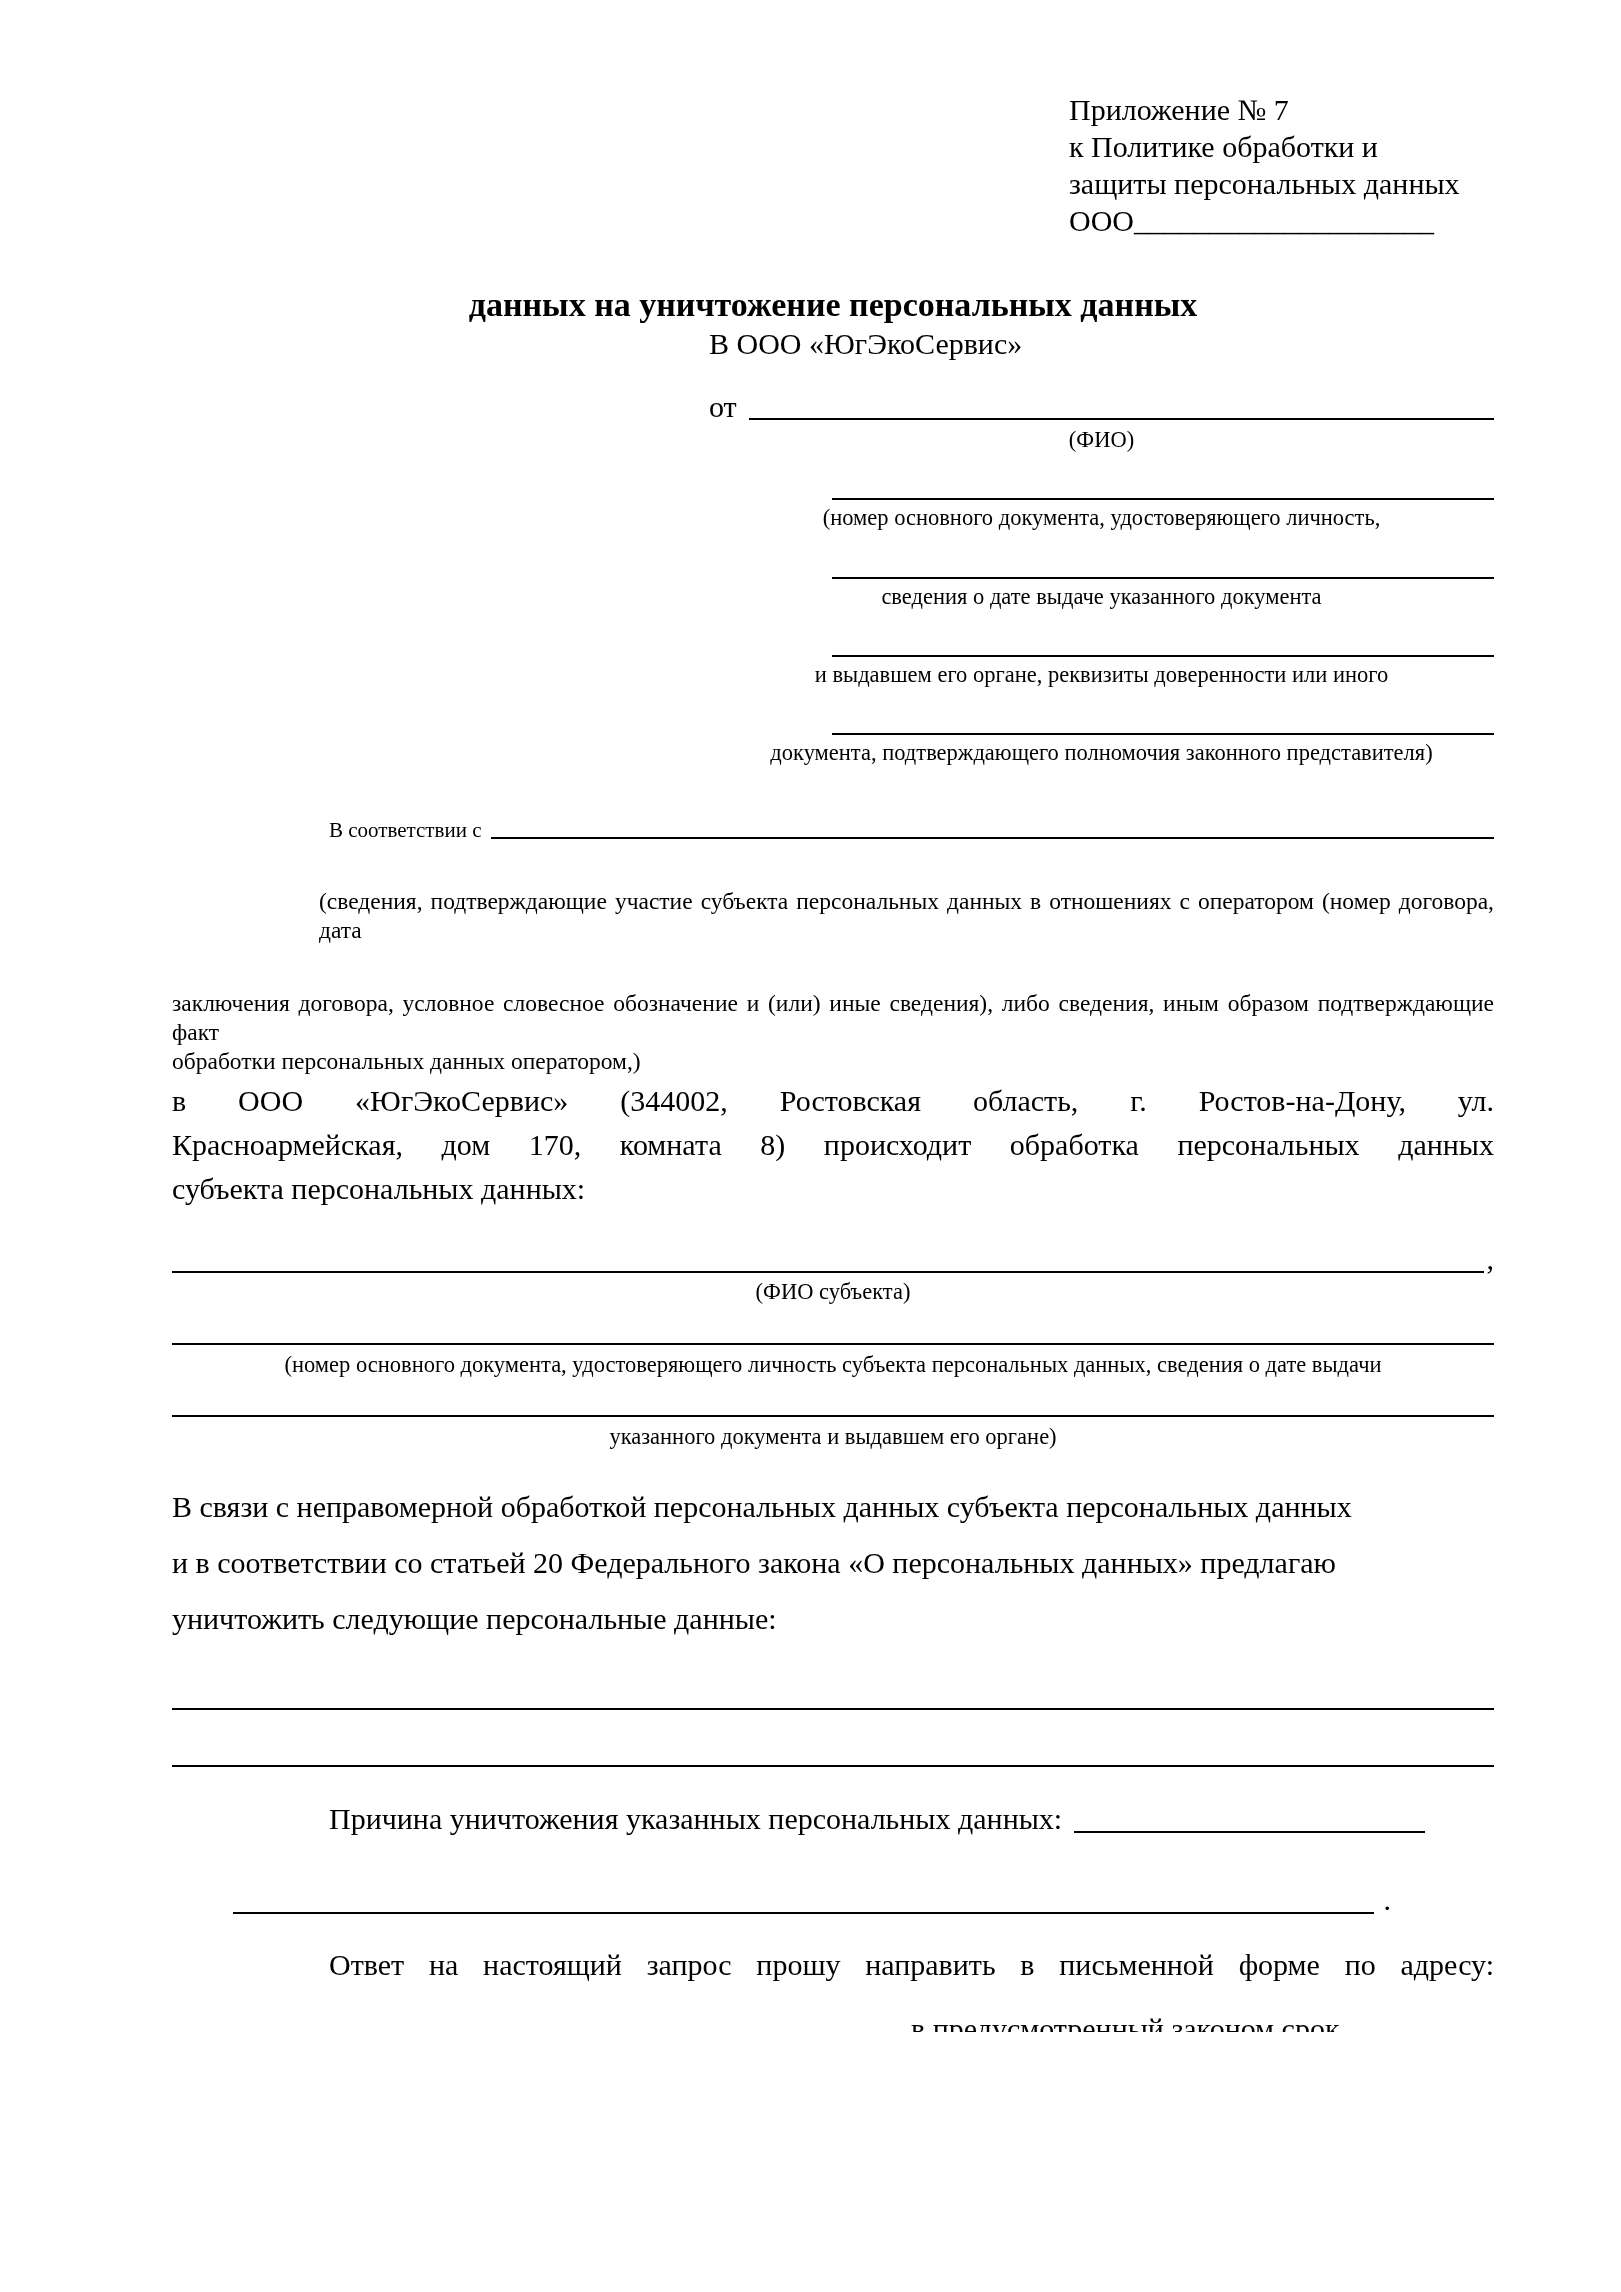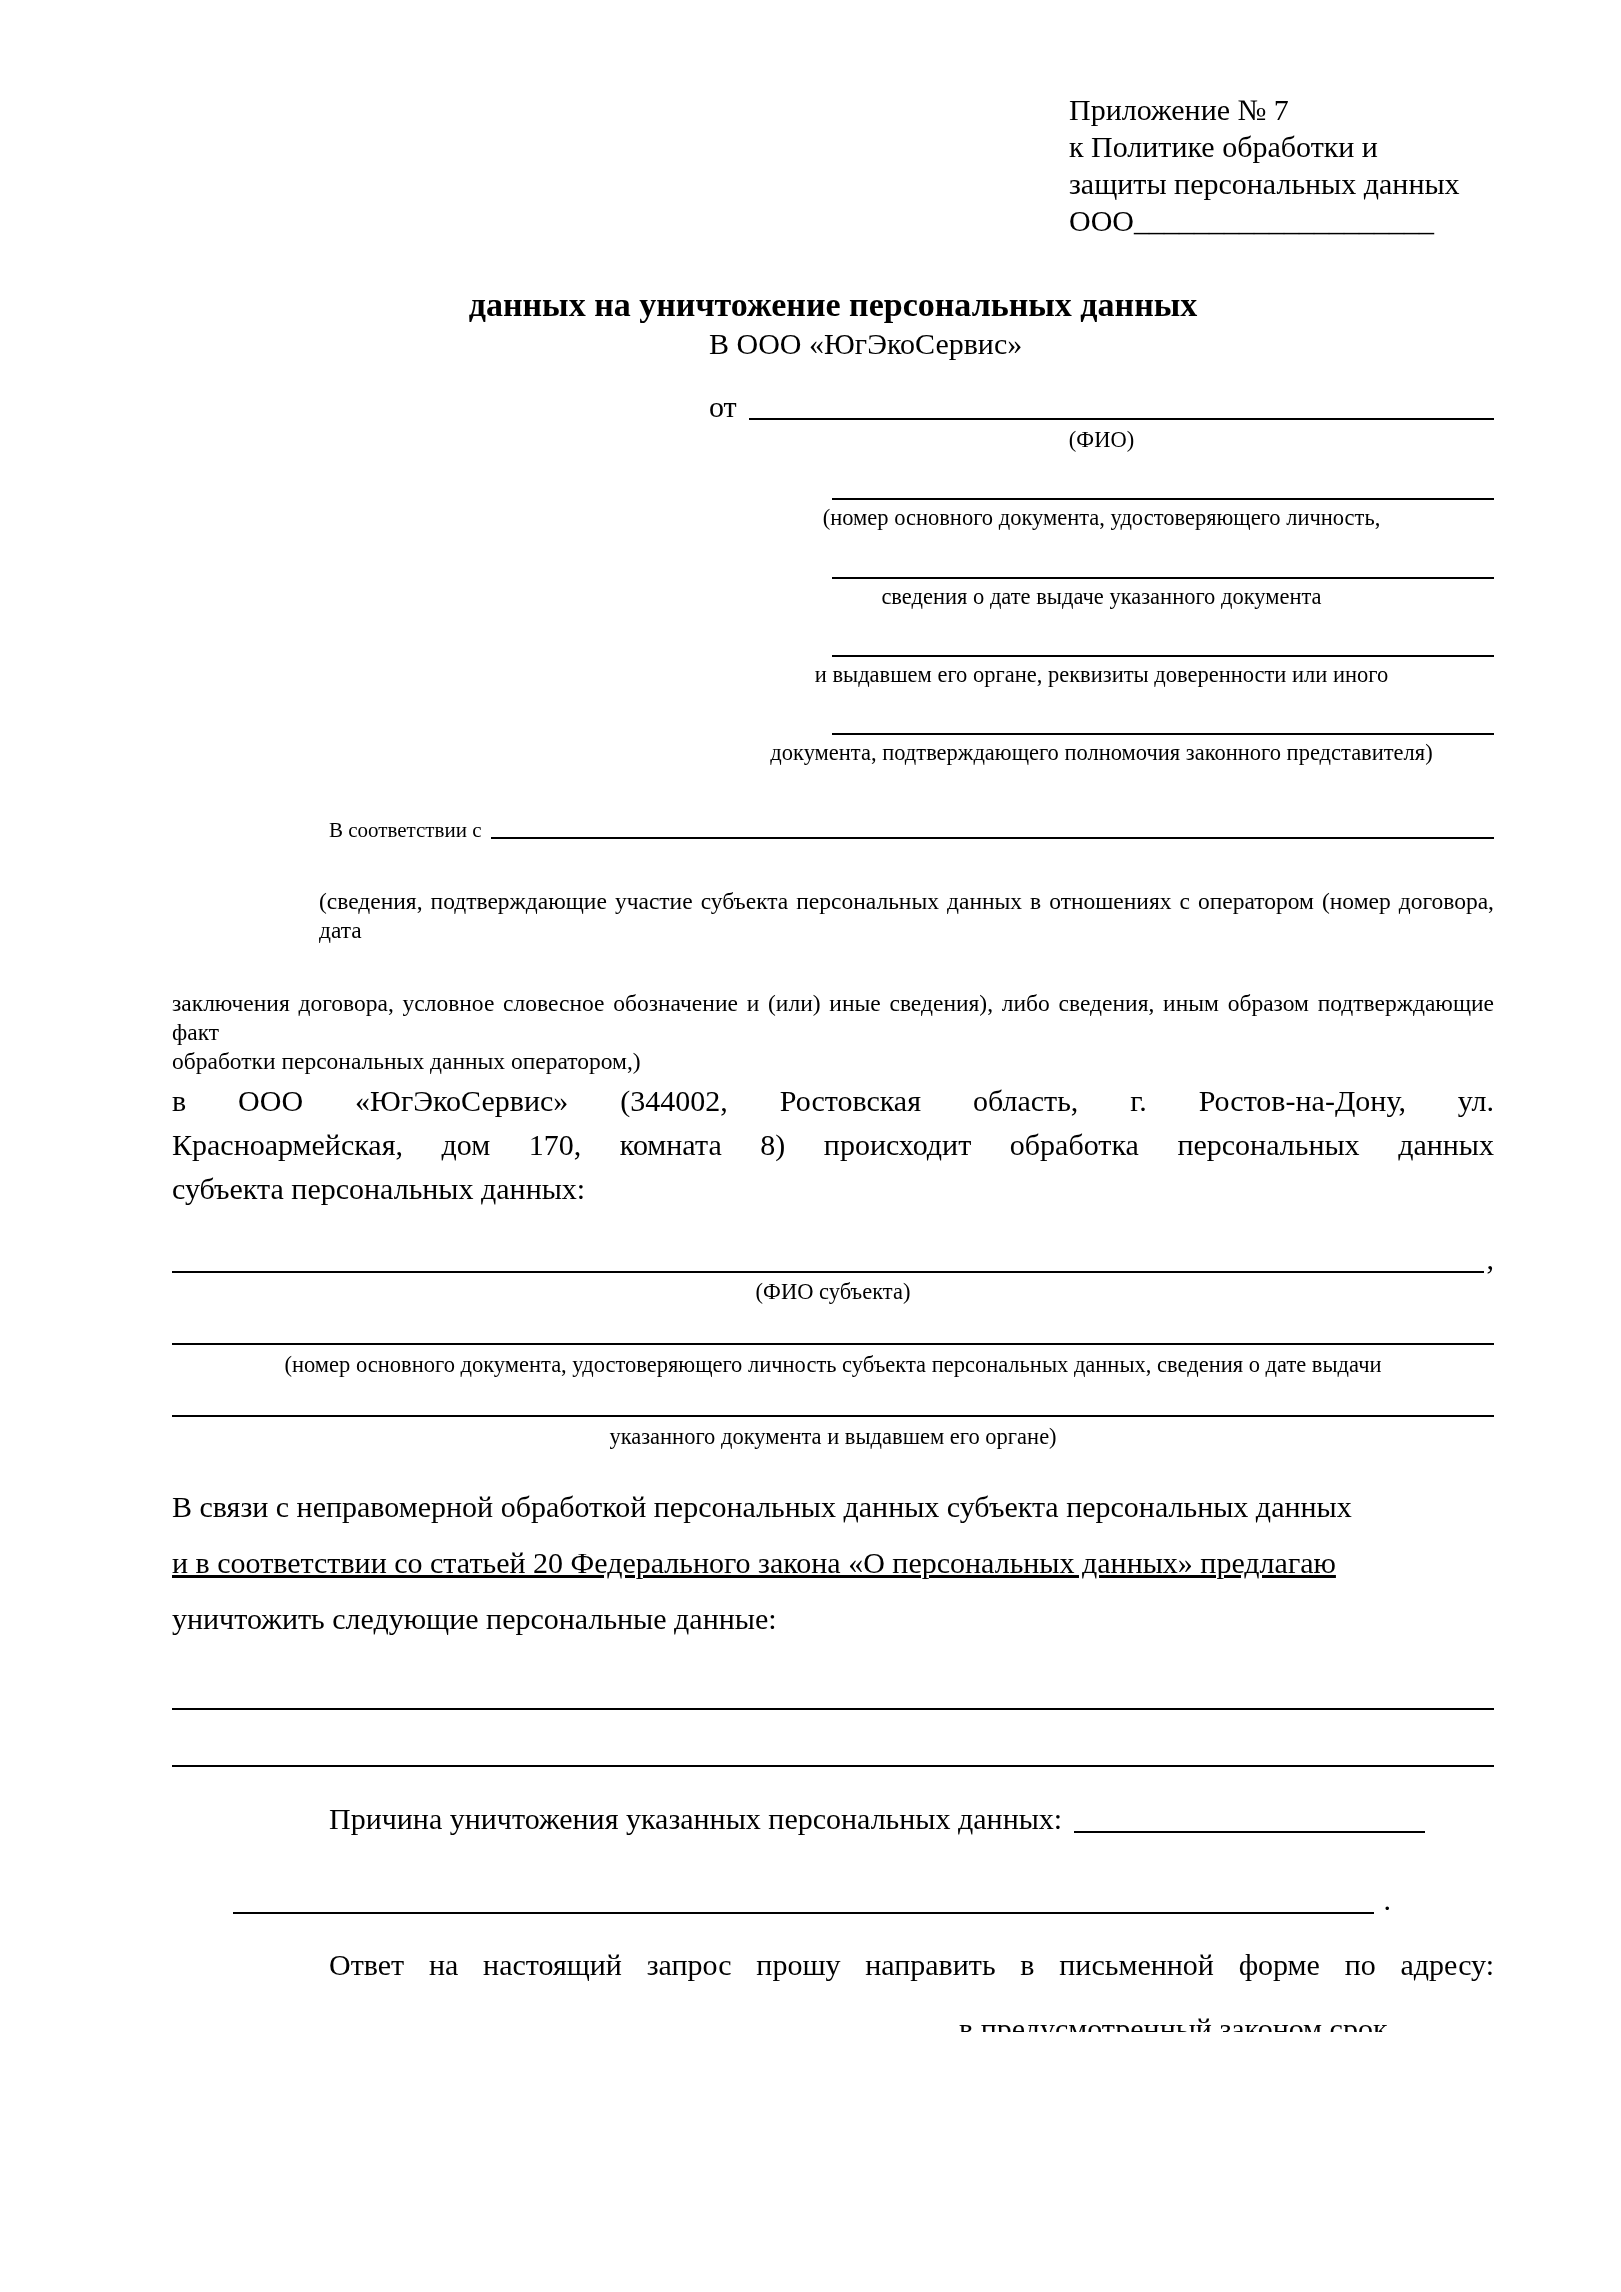--- a/index.html
+++ b/index.html
@@ -50,21 +50,21 @@
   .reason-row{margin-top:35px;font-size:30px;display:flex;align-items:flex-end;}
   .reason-row .indent{width:157px;flex:none;}
   .reason-row .lbl{white-space:nowrap;padding-right:11.8px;}
   .reason-row .rule{margin-right:69px;}
   .period-row{margin-top:47px;display:flex;align-items:flex-end;font-size:30px;}
   .period-row .rule{margin-left:61px;margin-right:9.8px;}
   .period-row .suffix{flex:none;margin-right:103px;}
   .answer-line{margin-top:25.5px;font-size:30px;line-height:44px;text-indent:157px;text-align:justify;text-align-last:justify;}
   .srok-row{margin-top:25.5px;display:flex;align-items:flex-end;font-size:30px;}
   .srok-row .rule{flex:none;width:737px;}
-  .srok-row .txt{padding-left:2px;margin-left:48px;}
+  .srok-row .txt{padding-left:2px;}
   
   .footer{margin-top:92px;display:flex;justify-content:space-between;align-items:flex-end;font-size:30px;}
   .sig{display:flex;align-items:flex-end;}
   .sig .rule{flex:none;width:338px;}
 </style>
 </head>
 <body>
 
 <div class="page">
 
@@ -134,21 +134,21 @@
   </div>
   <div class="center-cap">(номер основного документа, удостоверяющего личность субъекта персональных данных, сведения о дате выдачи</div>
 
   <div class="wide-rule-row">
     <span class="rule"></span>
   </div>
   <div class="center-cap">указанного документа и выдавшем его органе)</div>
 
   <div class="destroy">
     <div class="para j" style="line-height:56px;">В связи с неправомерной обработкой персональных данных субъекта персональных данных</div>
-    <div class="para j" style="line-height:56px;text-decoration:underline;">и в соответствии со статьей 20 Федерального закона «О персональных данных» предлагаю</div>
+    <div class="para j" style="line-height:56px;">и в соответствии со статьей 20 Федерального закона «О персональных данных» предлагаю</div>
     <div class="para" style="line-height:56px;">уничтожить следующие персональные данные:</div>
   </div>
 
   <div class="blank-line bl1"></div>
   <div class="blank-line bl2"></div>
 
   <div class="reason-row">
     <span class="indent"></span>
     <span class="lbl">Причина уничтожения указанных персональных данных:</span>
     <span class="rule"></span>

